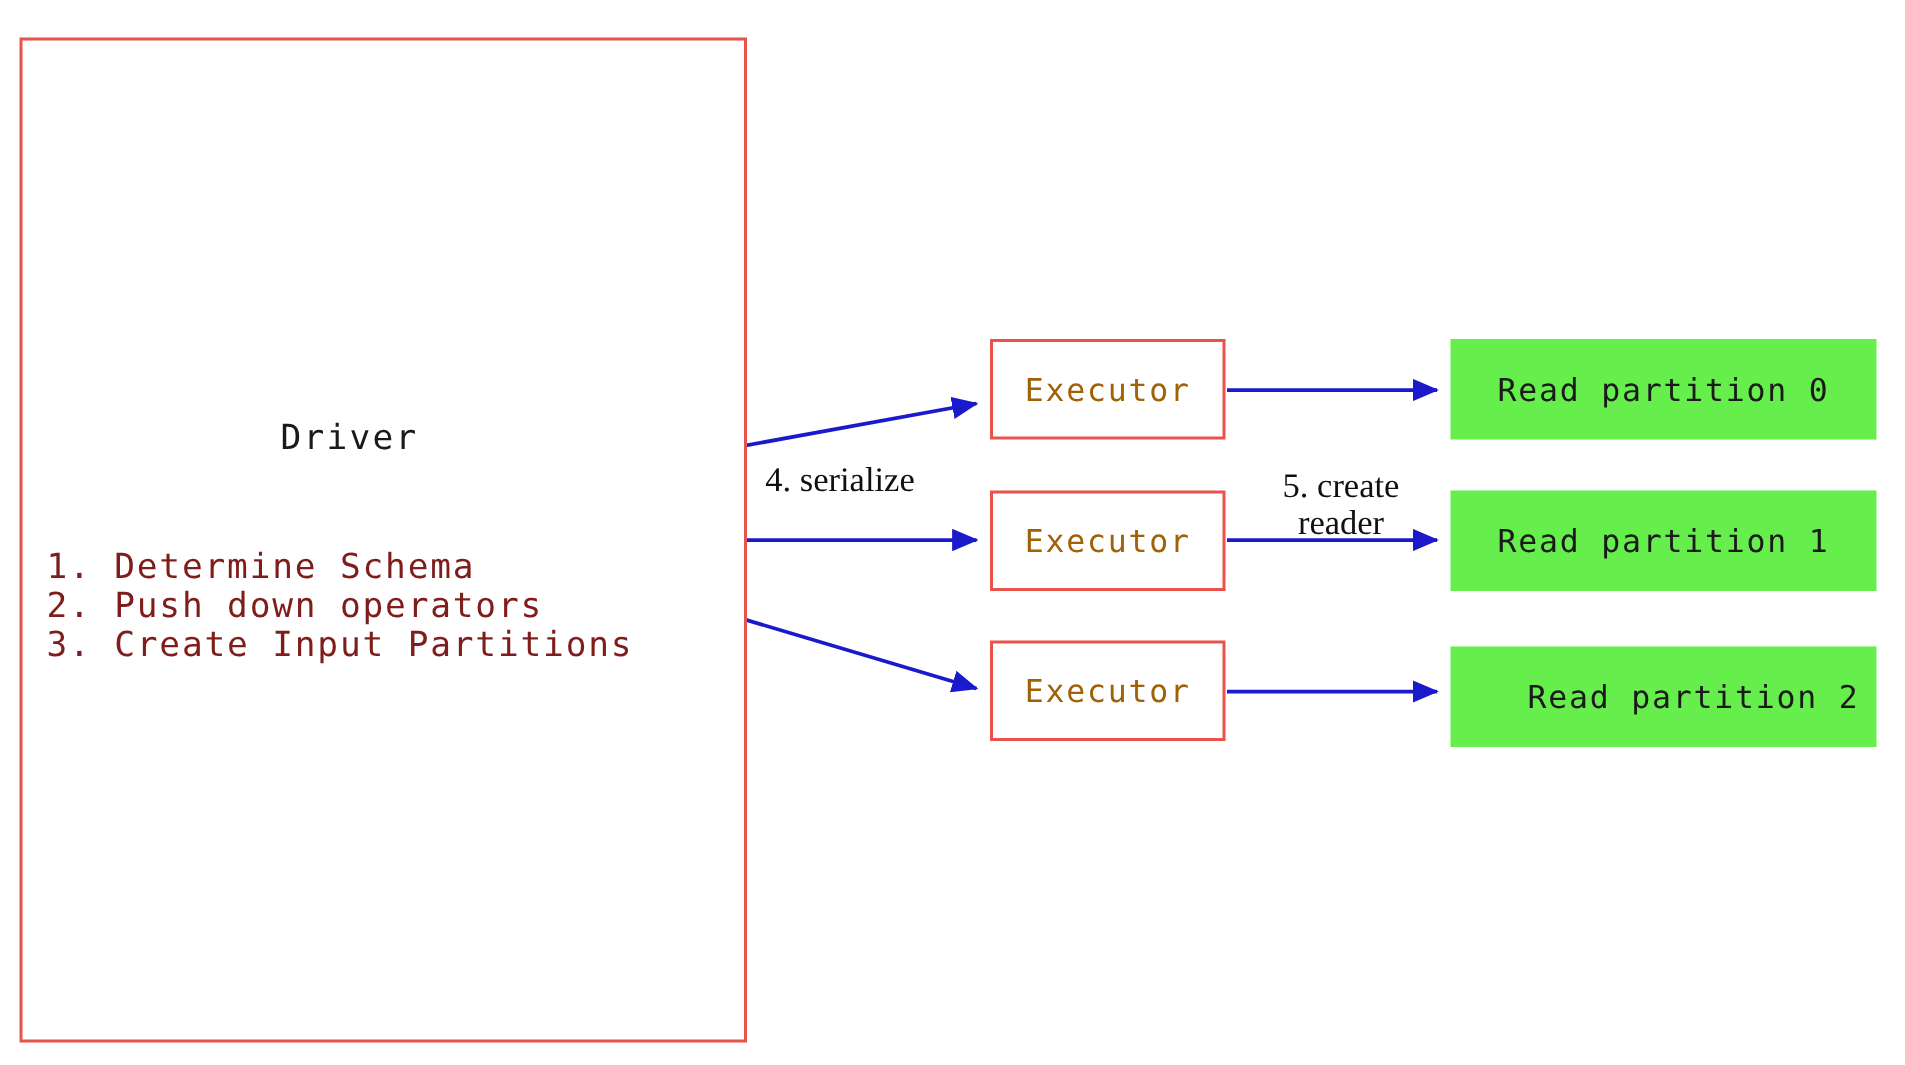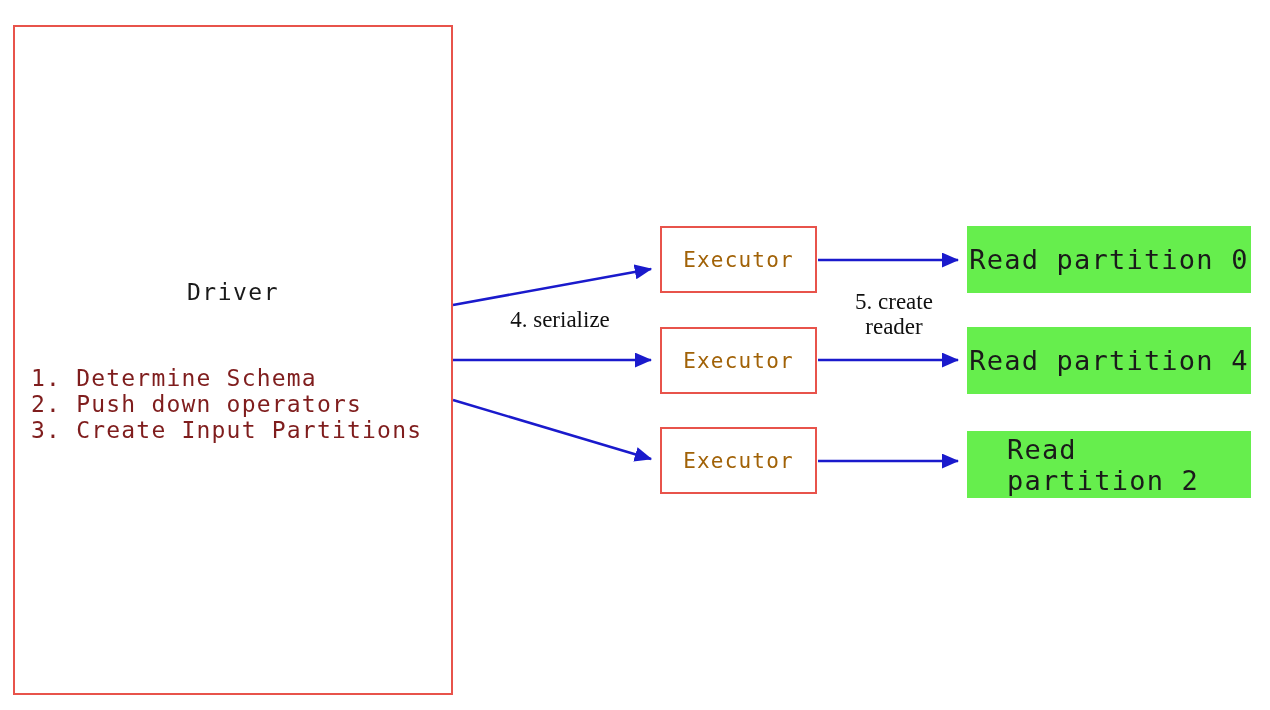--- a/index.html
+++ b/index.html
@@ -25,21 +25,21 @@
   }
   .node {
     position: absolute;
     box-sizing: border-box;
     display: flex;
     align-items: center;
   }
   .driver-box {
     left: 13px;
     top: 25px;
-    width: 440px;
+    width: 485px;
     height: 670px;
     border: 2px solid #e8534b;
     background: #ffffff;
     display: block;
   }
   .driver-title {
     position: absolute;
     left: 0;
     top: 252px;
     width: 436px;
@@ -74,21 +74,21 @@
     height: 67px;
   }
   .exec-0 { top: 226px; }
   .exec-1 { top: 327px; }
   .exec-2 { top: 427px; }
   .part-box {
     box-sizing: border-box;
     background: #66ee4d;
     justify-content: center;
     font-family: "DejaVu Sans Mono", "Liberation Mono", monospace;
-    font-size: 27px;
+    font-size: 21px;
     color: #1a1a1a;
     letter-spacing: 1.2px;
     left: 967px;
     width: 284px;
     height: 67px;
   }
   .part-0 { top: 226px; }
   .part-1 { top: 327px; }
   .part-2 { top: 431px; padding-left: 40px; }
   .edge-label {
@@ -100,21 +100,21 @@
     text-align: center;
     white-space: nowrap;
   }
   .label-serialize {
     left: 460px;
     top: 307px;
     width: 200px;
   }
   .label-create {
     left: 828px;
-    top: 289px;
+    top: 311px;
     width: 132px;
   }
 </style>
 </head>
 <body>
 
 <div id="canvas">
 
   <svg class="svg-layer" viewBox="0 0 1270 710" width="1270" height="710">
     <defs>
@@ -149,21 +149,21 @@
     <div class="driver-steps">1. Determine Schema
 2. Push down operators
 3. Create Input Partitions</div>
   </div>
 
   <div class="node exec-box exec-0">Executor</div>
   <div class="node exec-box exec-1">Executor</div>
   <div class="node exec-box exec-2">Executor</div>
 
   <div class="node part-box part-0">Read partition 0</div>
-  <div class="node part-box part-1">Read partition 4</div>
+  <div class="node part-box part-1">Read partition 1</div>
   <div class="node part-box part-2">Read partition 2</div>
 
   <div class="edge-label label-serialize">
     <div>4. serialize</div>
   </div>
 
   <div class="edge-label label-create">
     <div>5. create</div>
     <div>reader</div>
   </div>

